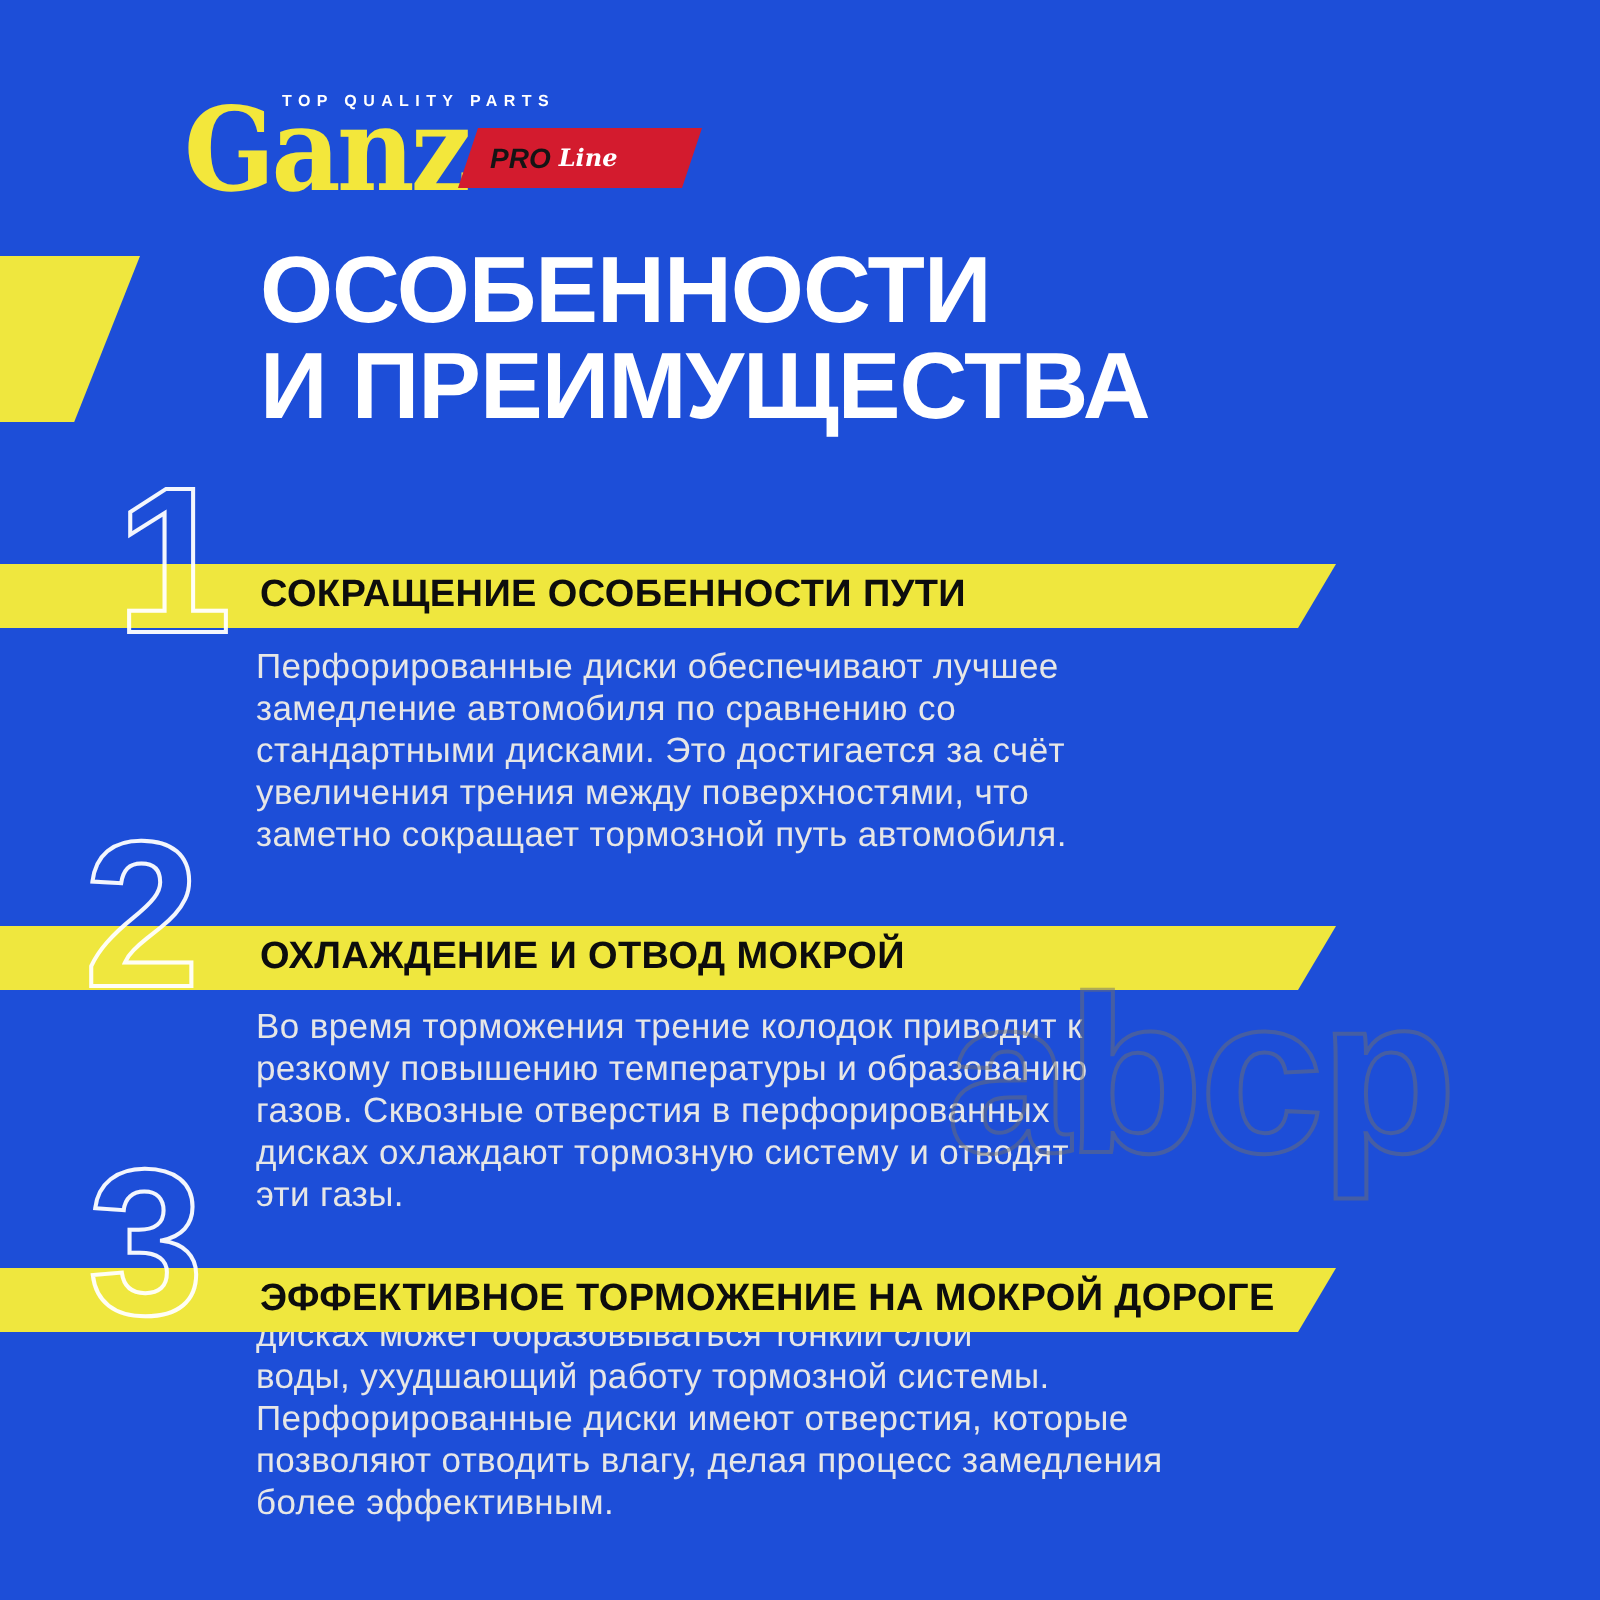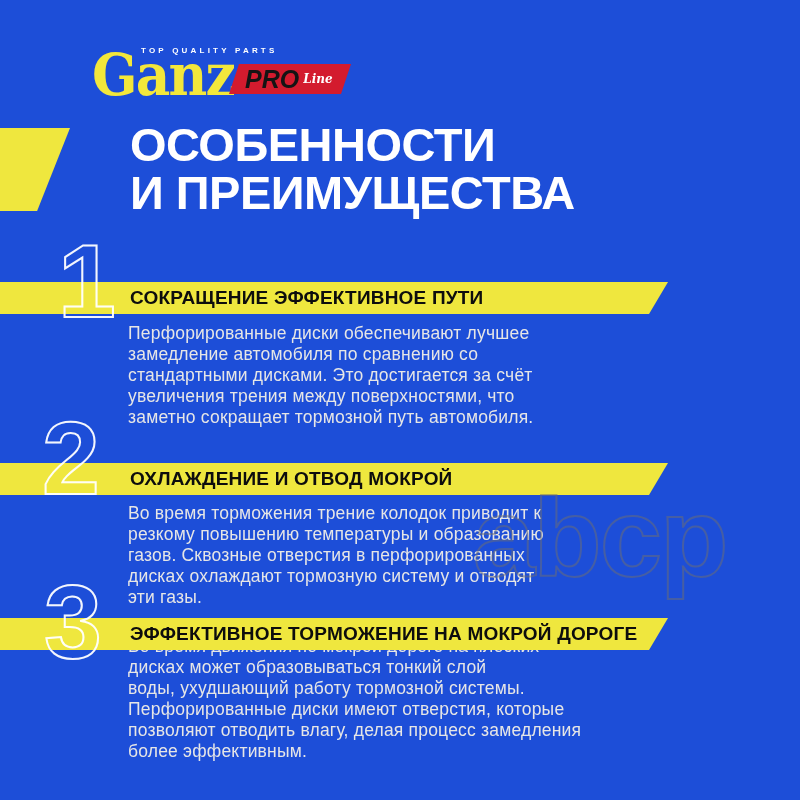--- a/index.html
+++ b/index.html
@@ -21,21 +21,21 @@
     letter-spacing:-2px;transform:scaleX(.92);transform-origin:left top;
     white-space:nowrap;
   }
   .badge{
     position:absolute;left:229px;top:64px;width:122px;height:30px;
     background:#d31b2e;
     clip-path:polygon(10px 0,100% 0,calc(100% - 10px) 100%,0 100%);
     display:flex;align-items:center;padding-left:16px;box-sizing:border-box;
   }
   .badge-pro{
-    font-size:25px;font-weight:800;font-style:italic;color:#141414;
+    font-size:14px;font-weight:800;font-style:italic;color:#141414;
     letter-spacing:0;line-height:1;
   }
   .badge-line{
     margin-left:4px;
     font-family:"DejaVu Serif","Liberation Serif",serif;
     font-style:italic;font-weight:700;font-size:12px;color:#ffffff;line-height:1;text-align:right;
   }
   
   .title-accent{
     position:absolute;left:0;top:128px;width:70px;height:83px;
@@ -58,21 +58,21 @@
   .num-2{left:42px;top:406px;}
   .num-3{left:44px;top:570px;}
   .banner{
     position:absolute;left:0;width:668px;height:32px;background:#efe73e;
     clip-path:polygon(0 0,100% 0,calc(100% - 19px) 100%,0 100%);
     display:flex;align-items:center;padding-left:130px;box-sizing:border-box;
     z-index:2;
   }
   .banner-1{top:282px;}
   .banner-2{top:463px;}
-  .banner-3{top:618px;}
+  .banner-3{top:634px;}
   .banner-heading{
     font-size:19px;font-weight:800;color:#0d0d0d;letter-spacing:.2px;
     white-space:nowrap;
   }
   .body-text{
     position:absolute;left:128px;width:510px;
     color:#e6e6e6;font-size:17.5px;line-height:21px;letter-spacing:.2px;
     white-space:pre-line;z-index:1;
   }
   .body-1{top:323px;}
@@ -97,21 +97,21 @@
     <span class="badge-pro">PRO</span>
     <span class="badge-line">Line</span>
   </div>
 
   <div class="title-accent"></div>
   <div class="page-title"><span>ОСОБЕННОСТИ</span>
 <span>И ПРЕИМУЩЕСТВА</span></div>
 
   <div class="num num-1">1</div>
   <div class="banner banner-1">
-    <span class="banner-heading">СОКРАЩЕНИЕ ЭФФЕКТИВНОЕ ПУТИ</span>
+    <span class="banner-heading">СОКРАЩЕНИЕ ОСОБЕННОСТИ ПУТИ</span>
   </div>
   <div class="body-text body-1">Перфорированные диски обеспечивают лучшее
 замедление автомобиля по сравнению со
 стандартными дисками. Это достигается за счёт
 увеличения трения между поверхностями, что
 заметно сокращает тормозной путь автомобиля.</div>
 
   <div class="num num-2">2</div>
   <div class="banner banner-2">
     <span class="banner-heading">ОХЛАЖДЕНИЕ И ОТВОД МОКРОЙ</span>

